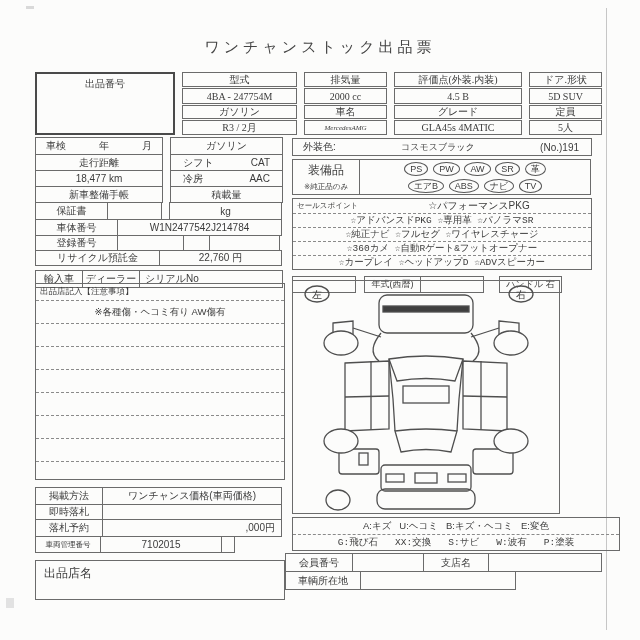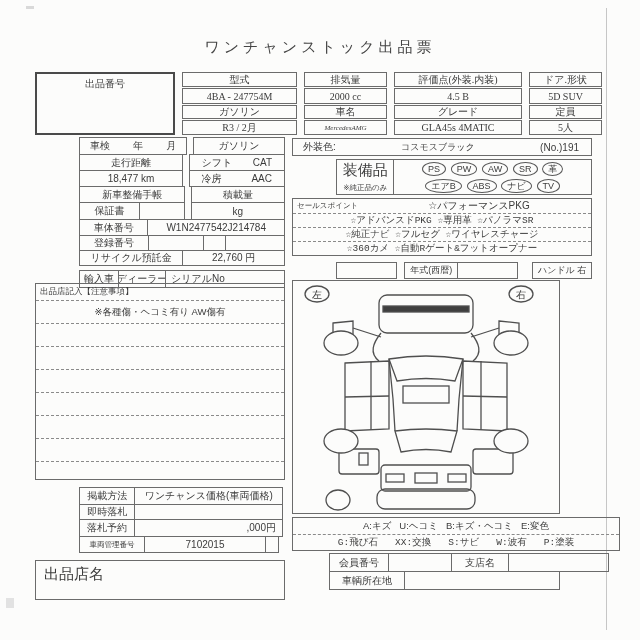--- a/index.html
+++ b/index.html
@@ -8,35 +8,35 @@
     --paper:#fcfcfb;
   }
   html,body{margin:0;padding:0;}
   body{
     width:640px;height:640px;background:#fff;
     font-family:"Liberation Sans","DejaVu Sans",sans-serif;
     color:var(--ink);
   }
   #sheet{position:relative;width:640px;height:640px;background:var(--paper);overflow:hidden;}
   .abs{position:absolute;}
-  .r{display:flex;margin-left:44px;}
+  .r{display:flex;}
   .c{
     border:1px solid var(--line);
     display:flex;align-items:center;justify-content:center;
     font-size:10px;color:var(--ink);background:transparent;
     box-sizing:border-box;white-space:nowrap;overflow:hidden;
   }
   .c + .c{margin-left:-1px;}
   .sp{box-sizing:border-box;}
   .row-stack > .r{margin-top:-1px;}
   .row-stack > .r:first-child{margin-top:0;}
   .left-align{justify-content:flex-start;padding-left:5px;}
   .right-align{justify-content:flex-end;padding-right:6px;}
   .tiny{font-size:7.5px;}
-  .small{font-size:15px;}
+  .small{font-size:12px;}
   #title{
     left:0;top:38px;width:640px;text-align:center;
     font-size:15px;letter-spacing:4px;color:#454545;
   }
   
   #hdr{left:35px;top:72px;display:flex;}
   .hdr-col{display:flex;flex-direction:column;font-family:Liberation Serif, serif;}
   .hdr-col .c{margin-left:0;margin-top:1px;}
   .hdr-col .c:first-child{margin-top:0;}
   #auction-box{
@@ -193,20 +193,21 @@
       </div>
     </div>
     <div style="margin-top:3px;border:1px solid var(--line);box-sizing:border-box;width:300px">
       <div style="height:14px;display:flex;align-items:center">
         <span class="tiny" style="padding-left:4px;width:70px">セールスポイント</span>
         <span style="flex:1;text-align:center;font-size:10px">☆パフォーマンスPKG</span>
       </div>
       <div class="dashed-top" style="height:13px;text-align:center;font-size:9.5px;line-height:13px">☆アドバンスドPKG ☆専用革 ☆パノラマSR</div>
       <div class="dashed-top" style="height:13px;text-align:center;font-size:9.5px;line-height:13px">☆純正ナビ ☆フルセグ ☆ワイヤレスチャージ</div>
       <div class="dashed-top" style="height:13px;text-align:center;font-size:9.5px;line-height:13px">☆360カメ ☆自動Rゲート&amp;フットオープナー</div>
+      <div class="dashed-top" style="height:13px;text-align:center;font-size:9.5px;line-height:13px">☆カープレイ ☆ヘッドアップD ☆ADVスピーカー</div>
     </div>
     <div class="r" style="margin-top:6px">
       <div class="c" style="width:64px;height:17px"></div>
       <div class="sp" style="width:8px"></div>
       <div class="c" style="width:57px;height:17px;font-size:9px">年式(西暦)</div>
       <div class="c" style="width:64px;height:17px"></div>
       <div class="sp" style="width:15px"></div>
       <div class="c" style="width:63px;height:17px;font-size:9px">ハンドル 右</div>
     </div>
   </div>

